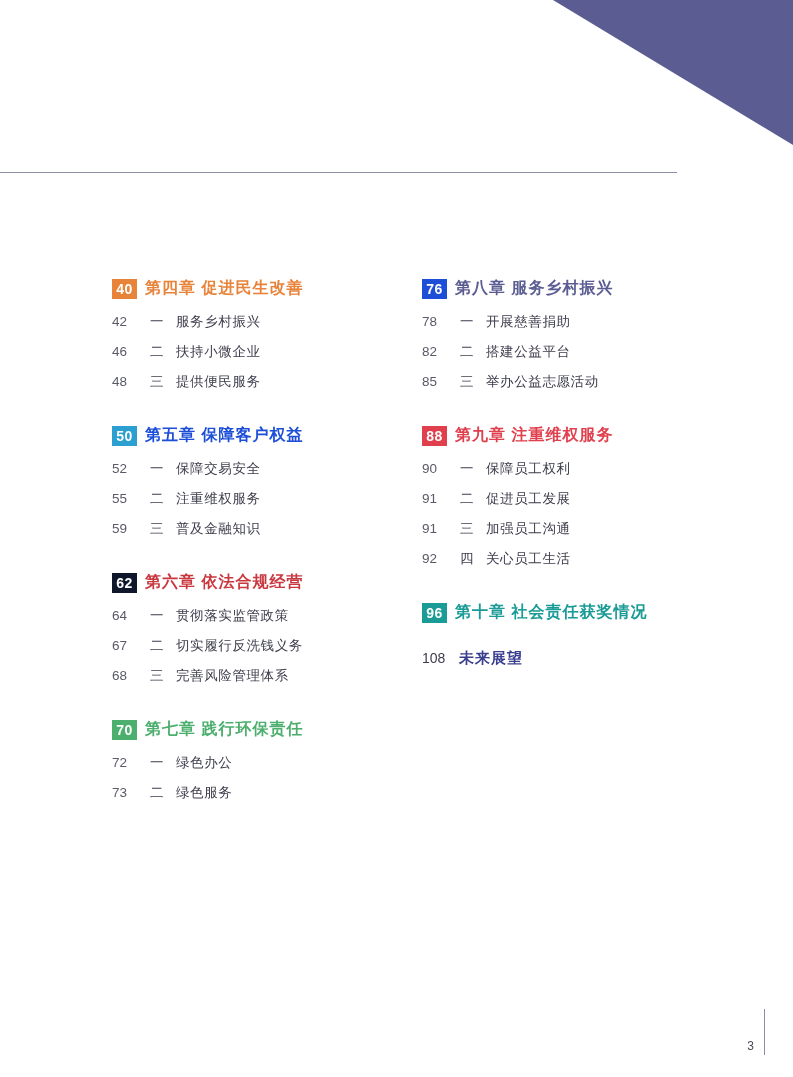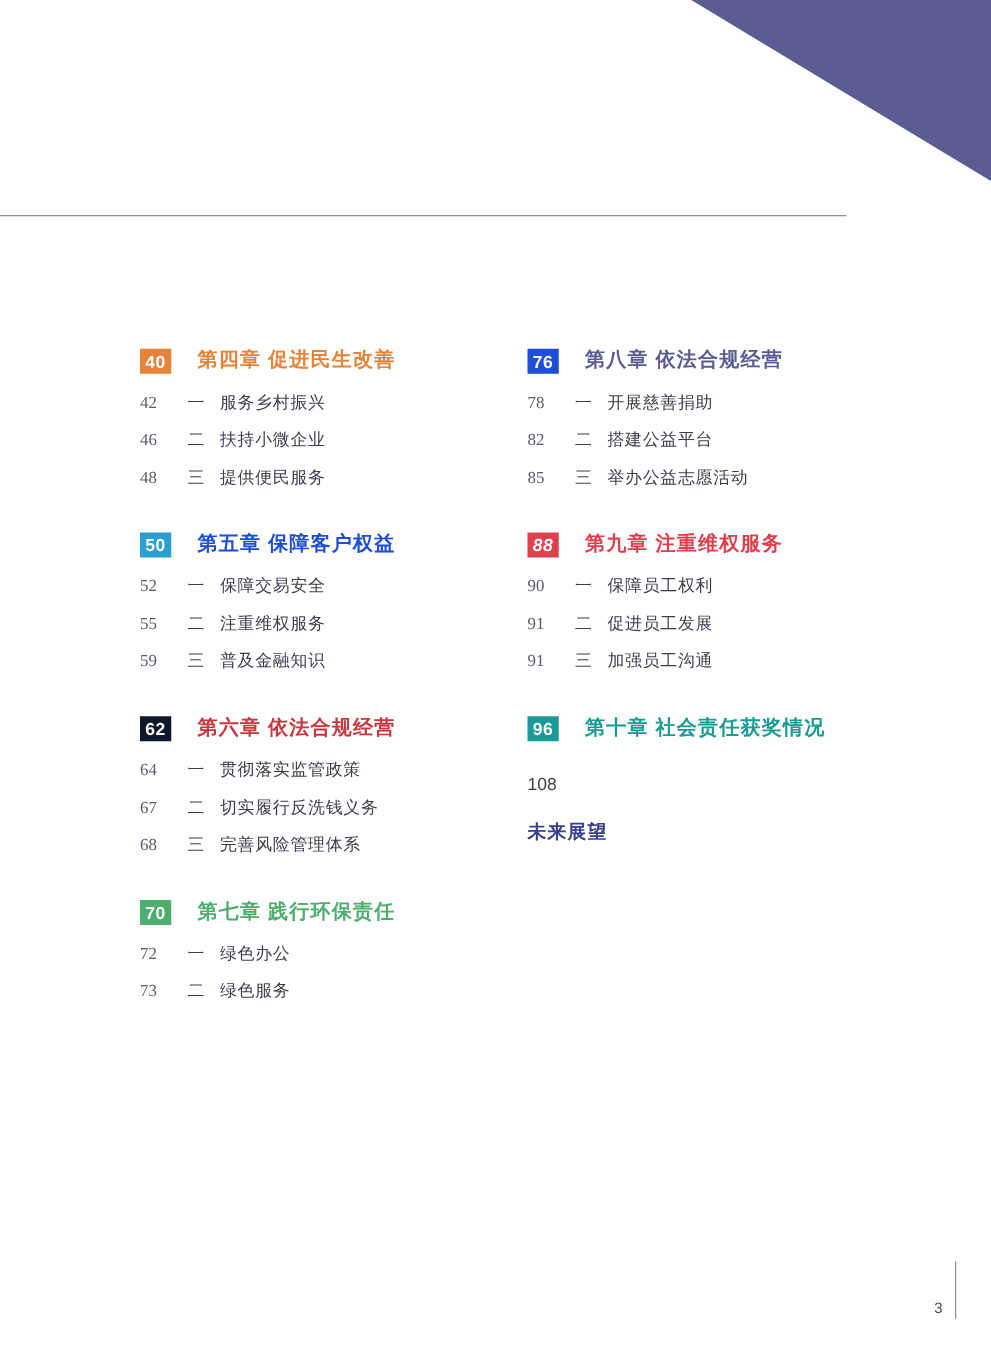--- a/index.html
+++ b/index.html
@@ -66,40 +66,39 @@
     min-width: 25px;
     height: 20px;
     padding: 0 3px;
     color: #ffffff;
     font-size: 14px;
     font-weight: bold;
     letter-spacing: 0.5px;
     box-sizing: border-box;
   }
   .chapter-title {
-    margin-left: 21px;
+    margin-left: 8px;
     font-size: 16px;
     font-weight: bold;
     letter-spacing: 1px;
     white-space: nowrap;
   }
 
   
   .section {
     display: flex;
     align-items: baseline;
     margin-bottom: 12px;
     color: #4c4c5a;
   }
   .sec-page {
     width: 38px;
     font-size: 13.5px;
     color: #5a5a68;
     flex: 0 0 38px;
-    font-family: Liberation Serif, serif;
   }
   .sec-index {
     width: 26px;
     font-size: 13.5px;
     color: #3d3d4c;
     flex: 0 0 26px;
   }
   .sec-label {
     font-size: 13.5px;
     color: #3d3d4c;
@@ -107,21 +106,20 @@
     white-space: nowrap;
   }
 
   .group { margin-bottom: 34px; }
 
   
   .outlook {
     display: flex;
     align-items: baseline;
     margin-top: 26px;
-    flex-direction: column;
   }
   .outlook-page {
     width: 37px;
     font-size: 14px;
     color: #3d3d4c;
     flex: 0 0 37px;
   }
   .outlook-title {
     font-size: 15px;
     font-weight: bold;
@@ -238,57 +236,62 @@
           <span class="sec-page">73</span>
           <span class="sec-index">二</span>
           <span class="sec-label">绿色服务</span>
         </div>
       </div>
     </div>
   <div class="col col-right" id="col-right">
       <div class="group">
         <div class="chapter">
           <span class="chapter-num" style="background: #1d4ed8;">76</span>
-          <span class="chapter-title" style="color: rgb(91, 93, 146);">第八章  依法合规经营</span>
+          <span class="chapter-title" style="color: rgb(91, 93, 146);">第八章  服务乡村振兴</span>
         </div>
         <div class="section">
           <span class="sec-page">78</span>
           <span class="sec-index">一</span>
           <span class="sec-label">开展慈善捐助</span>
         </div>
         <div class="section">
           <span class="sec-page">82</span>
           <span class="sec-index">二</span>
           <span class="sec-label">搭建公益平台</span>
         </div>
         <div class="section">
           <span class="sec-page">85</span>
           <span class="sec-index">三</span>
           <span class="sec-label">举办公益志愿活动</span>
         </div>
       </div>
       <div class="group">
         <div class="chapter">
-          <span class="chapter-num" style="background: rgb(224, 64, 78); font-style: italic;">88</span>
+          <span class="chapter-num" style="background: rgb(224, 64, 78);">88</span>
           <span class="chapter-title" style="color: rgb(224, 64, 78);">第九章  注重维权服务</span>
         </div>
         <div class="section">
           <span class="sec-page">90</span>
           <span class="sec-index">一</span>
           <span class="sec-label">保障员工权利</span>
         </div>
         <div class="section">
           <span class="sec-page">91</span>
           <span class="sec-index">二</span>
           <span class="sec-label">促进员工发展</span>
         </div>
         <div class="section">
           <span class="sec-page">91</span>
           <span class="sec-index">三</span>
           <span class="sec-label">加强员工沟通</span>
+        </div>
+        <div class="section">
+          <span class="sec-page">92</span>
+          <span class="sec-index">四</span>
+          <span class="sec-label">关心员工生活</span>
         </div>
       </div>
       <div class="group" style="margin-bottom: 10px;">
         <div class="chapter">
           <span class="chapter-num" style="background: rgb(26, 155, 150);">96</span>
           <span class="chapter-title" style="color: rgb(26, 155, 150);">第十章  社会责任获奖情况</span>
         </div>
       </div>
       <div class="outlook">
         <span class="outlook-page">108</span>

